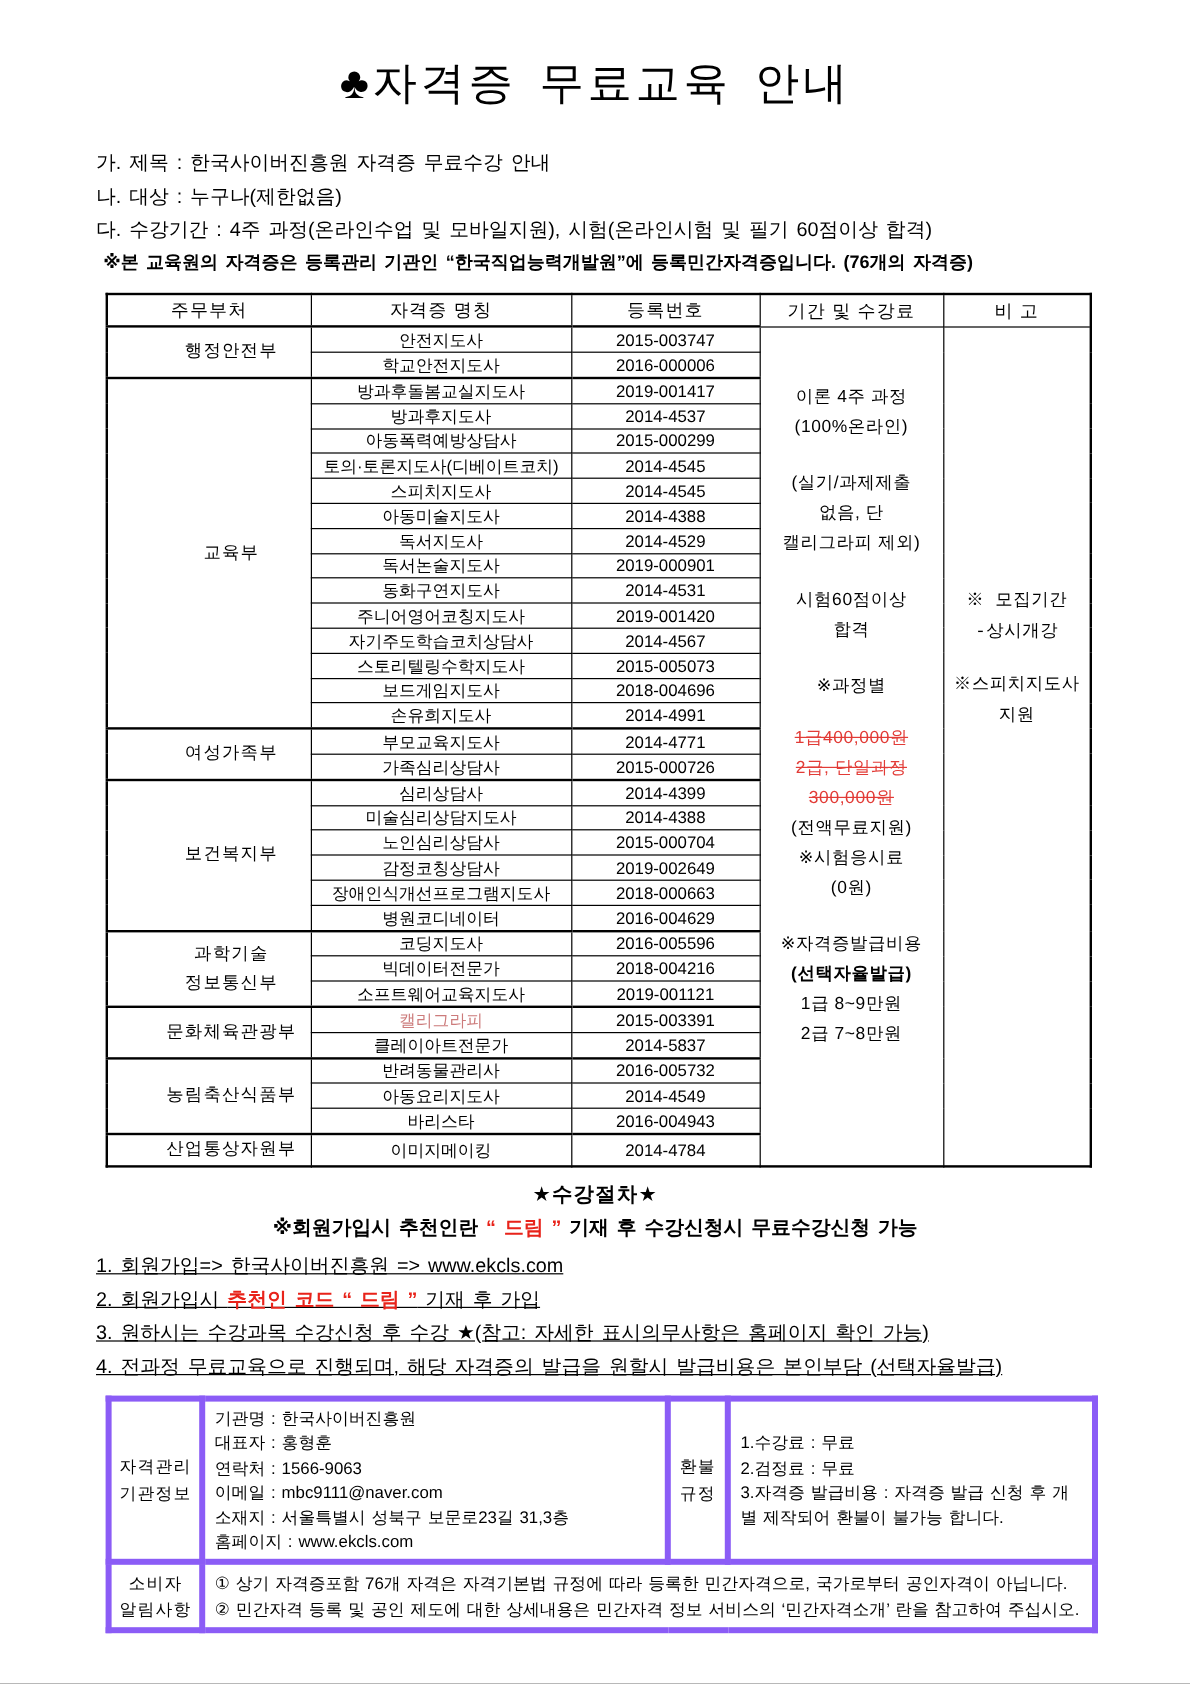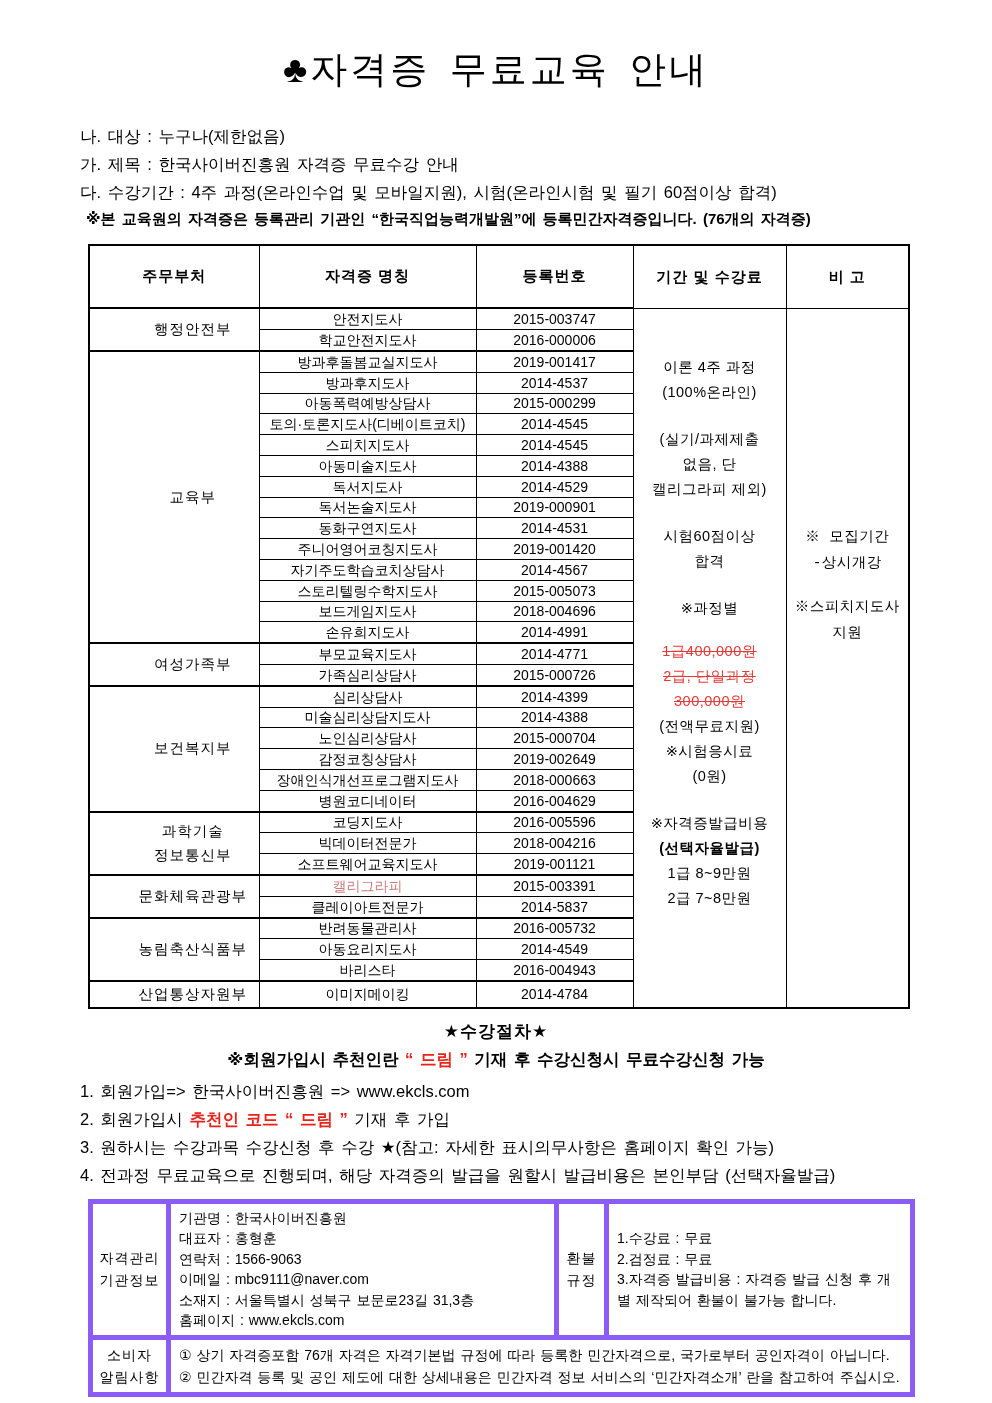--- a/index.html
+++ b/index.html
@@ -16,21 +16,21 @@
   
   .intro{margin:30px 0 0 80px;font-size:16.5px;line-height:28px;word-spacing:2px;}
   .intro .note{font-size:15px;font-weight:bold;line-height:26px;margin-left:6px;}
   
   table.cert-table{
     border-collapse:collapse;table-layout:fixed;margin:12px 0 0 88px;
     width:820px;border:2px solid #000;font-size:14px;
   }
   .cert-table th{
     border:1px solid #000;border-bottom:1.5px solid #000;
-    font-size:15px;font-weight:bold;height:25px;padding:18px;letter-spacing:1px;
+    font-size:15px;font-weight:normal;height:25px;padding:0;letter-spacing:1px;
   }
   .cert-table td{
     border:1px solid #000;text-align:center;height:19.8px;padding:0;
     line-height:1.15;white-space:nowrap;overflow:hidden;
   }
   .cert-table td.ministry-cell{white-space:pre-line;font-size:14.5px;letter-spacing:1px;line-height:1.7;padding-left:37px;}
   .cert-table .group-start{border-top:2px solid #000;}
   .cert-table td.cert-red{color:var(--red-soft);}
   .cert-table td.fee-cell,.cert-table td.note-cell{
     vertical-align:top;white-space:normal;text-align:center;font-size:14.5px;
@@ -38,21 +38,21 @@
   .fee-cell .inner{padding-top:46px;}
   .note-cell .inner{padding-top:215px;font-family:Liberation Mono, monospace;}
   .fee-line{line-height:25px;letter-spacing:0.5px;}
   .note-line{line-height:26px;letter-spacing:0.5px;}
   .fee-line.strike{color:var(--red-strike);text-decoration:line-through;}
   .fee-line.bold{font-weight:bold;}
   
   .procedure{margin-top:10px;}
   .proc-heading{text-align:center;font-size:17px;font-weight:bold;line-height:26px;letter-spacing:1px;}
   .proc-subtitle{text-align:center;font-size:16.5px;font-weight:bold;line-height:28px;word-spacing:2px;}
-  .proc-steps{margin:4px 0 0 80px;font-size:16.5px;line-height:28px;word-spacing:2px;}
+  .proc-steps{margin:4px 0 0 80px;font-size:16.5px;line-height:28px;word-spacing:2px;text-decoration:underline;}
   .red-seg{color:var(--red-accent);font-weight:bold;}
   
   table.info-table{
     border-collapse:collapse;table-layout:fixed;margin:10px 0 0 88px;
     width:822px;border:2px solid #000;font-size:14px;
   }
   .info-table td{border:5px solid #8b5cf6;padding:0;vertical-align:middle;}
   .info-table .it-label{
     text-align:center;white-space:pre-line;line-height:22px;letter-spacing:1px;
   }
@@ -62,22 +62,22 @@
   .info-table .notice-content div{line-height:22px;word-spacing:1px;}
 </style>
 </head>
 <body>
 
 <div class="page">
 
   <div class="doc-title">♣자격증 무료교육 안내</div>
 
   <div class="intro">
+    <div>가. 제목 : 한국사이버진흥원 자격증 무료수강 안내</div>
     <div>나. 대상 : 누구나(제한없음)</div>
-    <div>가. 제목 : 한국사이버진흥원 자격증 무료수강 안내</div>
     <div>다. 수강기간 : 4주 과정(온라인수업 및 모바일지원), 시험(온라인시험 및 필기 60점이상 합격)</div>
     <div class="note">※본 교육원의 자격증은 등록관리 기관인 “한국직업능력개발원”에 등록민간자격증입니다. (76개의 자격증)</div>
   </div>
 
   <table class="cert-table">
     <colgroup>
       <col style="width:170px">
         <col style="width:217px">
         <col style="width:157px">
       <col style="width:153px">

